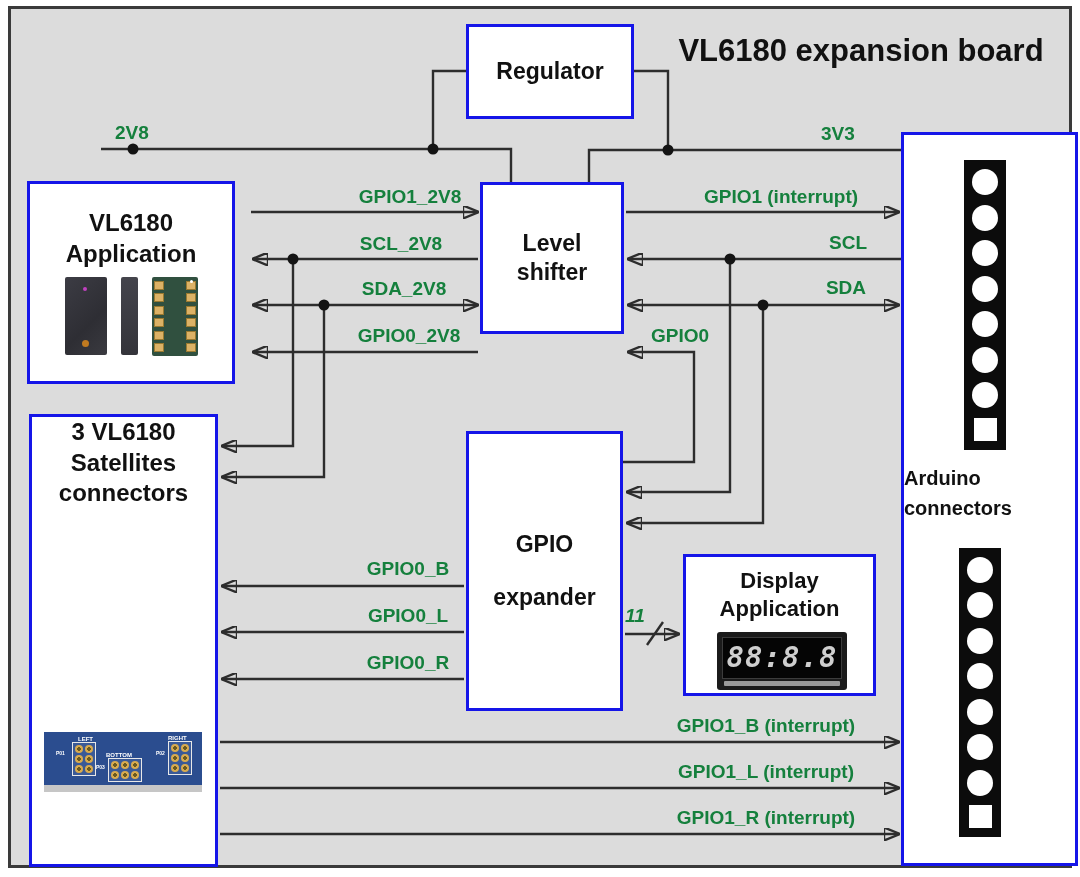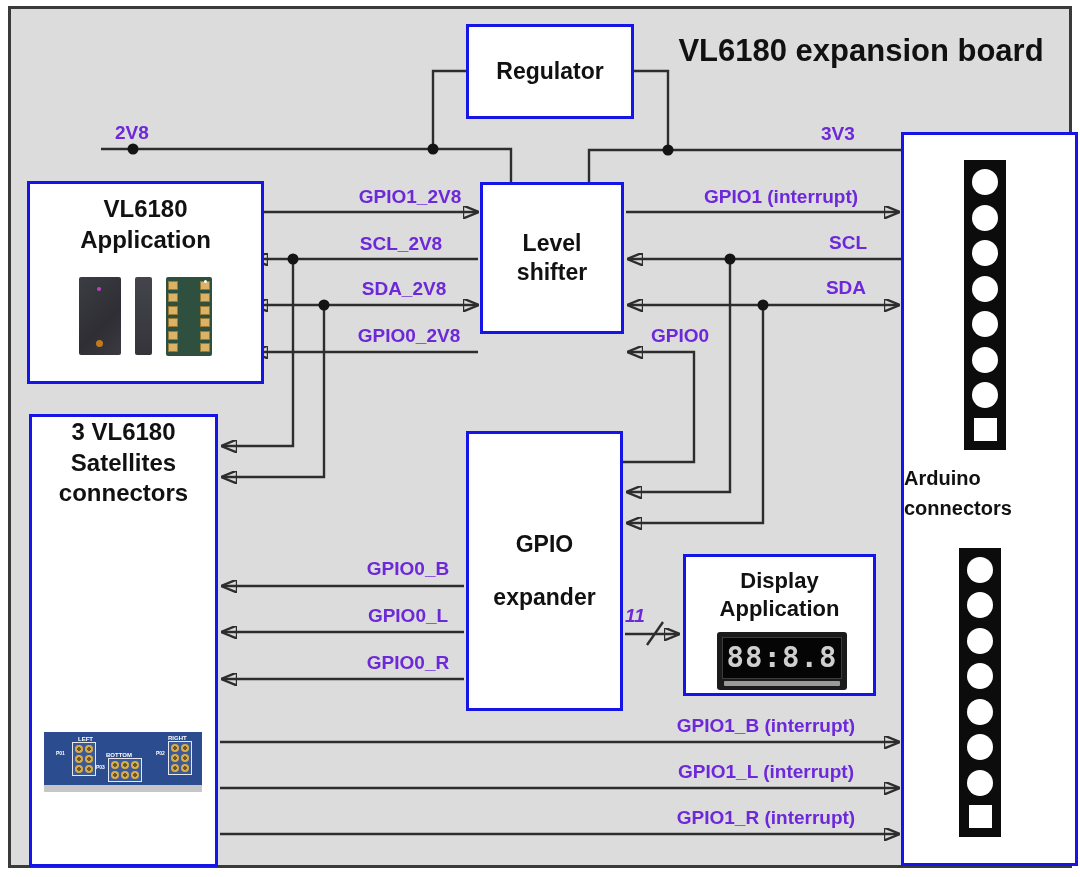--- a/index.html
+++ b/index.html
@@ -6,31 +6,31 @@
   #stage{position:relative;width:1080px;height:877px;background:#ffffff;overflow:hidden;
          font-family:"Liberation Sans",sans-serif;color:#111;}
   #frame{position:absolute;left:8px;top:6px;width:1058px;height:856px;
          border:3px solid #3a3a3a;background:#dcdcdc;}
   
   .node{position:absolute;background:#ffffff;border:3px solid #1515e8;box-sizing:border-box;
         display:flex;flex-direction:column;align-items:center;justify-content:center;
         font-weight:bold;line-height:1.28;font-size:23px;}
   .node .ttl{white-space:nowrap;}
   #box-regulator{left:455px;top:15px;width:168px;height:95px;}
-  #box-app{left:16px;top:172px;width:237px;height:203px;justify-content:flex-start;padding-top:10px;font-size:24px;}
+  #box-app{left:16px;top:172px;width:208px;height:203px;justify-content:flex-start;padding-top:24px;font-size:24px;}
   #box-shifter{left:469px;top:173px;width:144px;height:152px;}
   #box-expander{left:455px;top:422px;width:157px;height:280px;gap:24px;}
   #box-display{left:672px;top:545px;width:193px;height:142px;justify-content:flex-start;padding-top:10px;font-size:22px;}
   #box-sat{left:18px;top:405px;width:189px;height:453px;justify-content:flex-start;font-size:24px;}
   #box-arduino{left:890px;top:123px;width:177px;height:734px;justify-content:flex-start;font-size:20px;}
   
   #title{position:absolute;left:640px;top:24px;width:420px;text-align:center;
          font-size:31px;font-weight:bold;white-space:nowrap;}
   
-  .sig{position:absolute;font-size:19px;font-weight:bold;white-space:nowrap;color:#6d28d9;}
+  .sig{position:absolute;font-size:19px;font-weight:bold;white-space:nowrap;color:#15803d;}
   .sig.c{transform:translateX(-50%);}
   
   #wires{position:absolute;left:0;top:0;width:1080px;height:877px;}
   #wires path,#wires line{stroke:#2d2d2d;stroke-width:2.4;fill:none;}
   
   .chips{position:absolute;left:0;top:93px;width:100%;display:flex;justify-content:center;
          align-items:flex-start;gap:14px;}
   .chip1{width:42px;height:78px;background:linear-gradient(135deg,#3c3c44,#2e2e34 60%,#3a3a40);border-radius:2px;position:relative;}
   .chip1 .dotm{position:absolute;left:18px;top:10px;width:4px;height:4px;background:#c040c0;border-radius:50%;}
   .chip1 .doto{position:absolute;left:17px;bottom:8px;width:7px;height:7px;background:#c07a20;border-radius:50%;}
@@ -47,21 +47,21 @@
   #pins-top{left:60px;top:25px;}
   #pins-bottom{left:55px;top:413px;height:289px;}
   .pin-circle{width:26px;height:26px;border-radius:50%;background:#fff;}
   .pin-square{width:23px;height:23px;background:#fff;}
   
   .seg-module{position:absolute;left:31px;top:75px;width:130px;height:58px;background:#1b1b1b;
               border-radius:3px;padding:5px 5px 3px 5px;box-sizing:border-box;}
   .seg-screen{width:100%;height:42px;background:#050505;border:1px solid #3c3c3c;box-sizing:border-box;
               display:flex;align-items:center;justify-content:center;
               font-family:"DejaVu Sans Mono",monospace;font-weight:bold;font-size:29px;
-              color:#cfcfcf;letter-spacing:1px;}
+              color:#cfcfcf;letter-spacing:1px;font-style:italic;}
   .seg-base{width:96%;height:5px;margin:2px auto 0;background:#9a9a9a;border-radius:1px;}
   
   .pcb{position:absolute;left:12px;top:315px;width:158px;height:53px;background:#2b4d8f;}
   .pcb-strip{position:absolute;left:12px;top:368px;width:158px;height:7px;background:#c6c6c6;}
   .conn{position:absolute;display:grid;gap:2px;border:1px solid #e8e8e8;padding:2px;background:rgba(255,255,255,0.08);}
   .pcb-pin{width:8px;height:8px;border-radius:50%;background:radial-gradient(circle at 50% 50%,#6b5a20 0 2px,#d9ab4f 2px 4px);}
   .pcb-lbl{position:absolute;color:#fff;font-size:6px;font-weight:bold;line-height:1;}
   .pcb-plbl{position:absolute;color:#fff;font-size:5px;line-height:1;}
 </style>
 </head>

